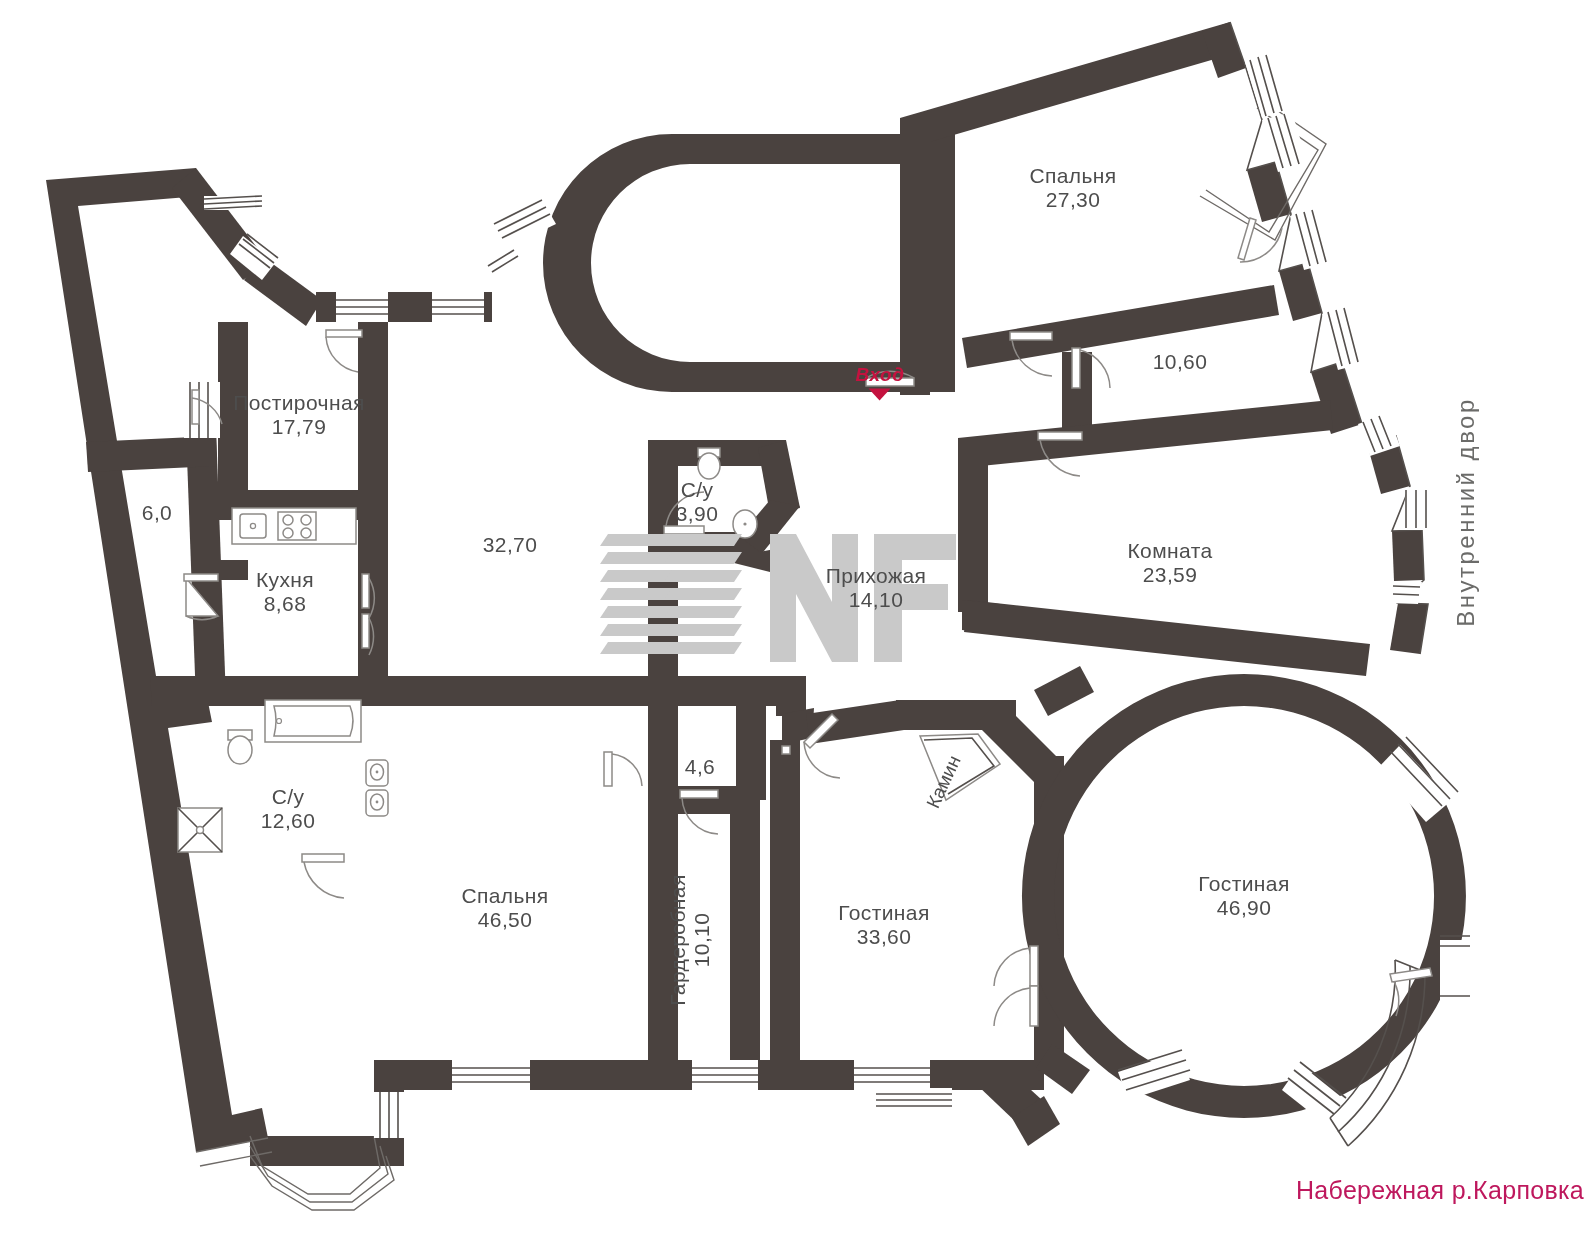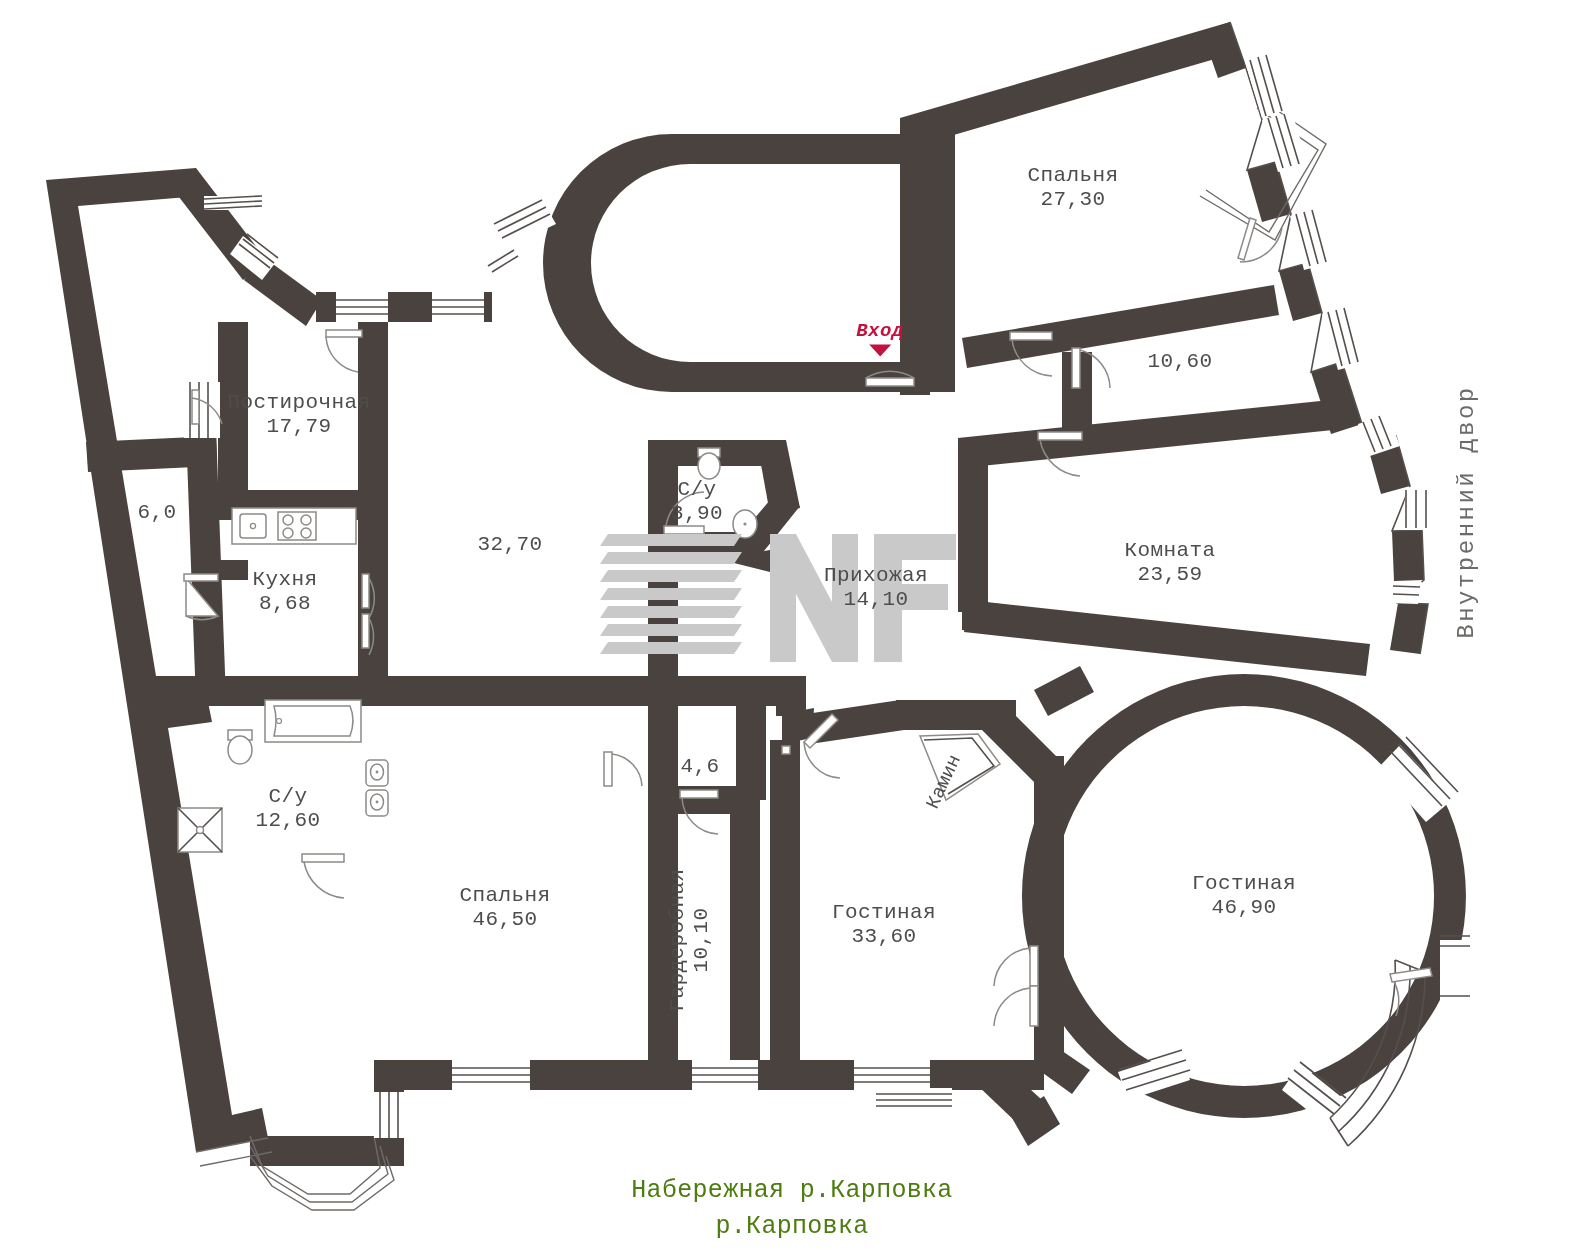--- a/index.html
+++ b/index.html
@@ -1,20 +1,20 @@
 <!DOCTYPE html>
 <html><head>
 <meta charset="utf-8">
 <style>
   html,body{margin:0;padding:0;background:#ffffff;}
   #stage{
     position:relative;
     width:1584px;height:1250px;
     background:#ffffff;
-    font-family:Liberation Mono, monospace;
+    font-family:Liberation Sans, sans-serif;
     overflow:hidden;
   }
   #plan-svg{position:absolute;left:0;top:0;width:1584px;height:1250px;}
 
   .lbl{
     position:absolute;
     color:#4d4d4d;
     text-align:center;
     line-height:1.16;
     white-space:nowrap;
@@ -30,35 +30,36 @@
 
   .entrance{
     position:absolute;
     transform:translate(-50%,-50%);
     color:#c4123f;
     font-size:19px;
     font-style:italic;
     font-weight:bold;
     letter-spacing:.5px;
     pointer-events:none;
+    margin-top:44px;
   }
   .entrance .tri{
     display:block;
     margin:3px auto 0 auto;
     width:0;height:0;
     border-left:11px solid transparent;
     border-right:11px solid transparent;
     border-top:12px solid #c4123f;
   }
 
   .street{
     position:absolute;
     left:0;right:0;
-    text-align:center;
-    color:#4d7c0f;
+    text-align:right;
+    color:#be185d;
     font-size:25px;
     letter-spacing:.3px;
     pointer-events:none;
   }
 
   .courtyard{
     position:absolute;
     color:#6b6b69;
     font-size:24px;
     letter-spacing:2.5px;
@@ -535,17 +536,14 @@
     <span>Камин</span>
   </div>
 
   <div class="courtyard" style="left:1466px;top:512px">
     <span>Внутренний  двор</span>
   </div>
 
   <div class="street" style="top:1176px">
     <span>Набережная р.Карповка</span>
   </div>
-  <div class="street" style="top:1212px">
-    <span>р.Карповка</span>
-  </div>
 
 </div>
 
 </body></html>

